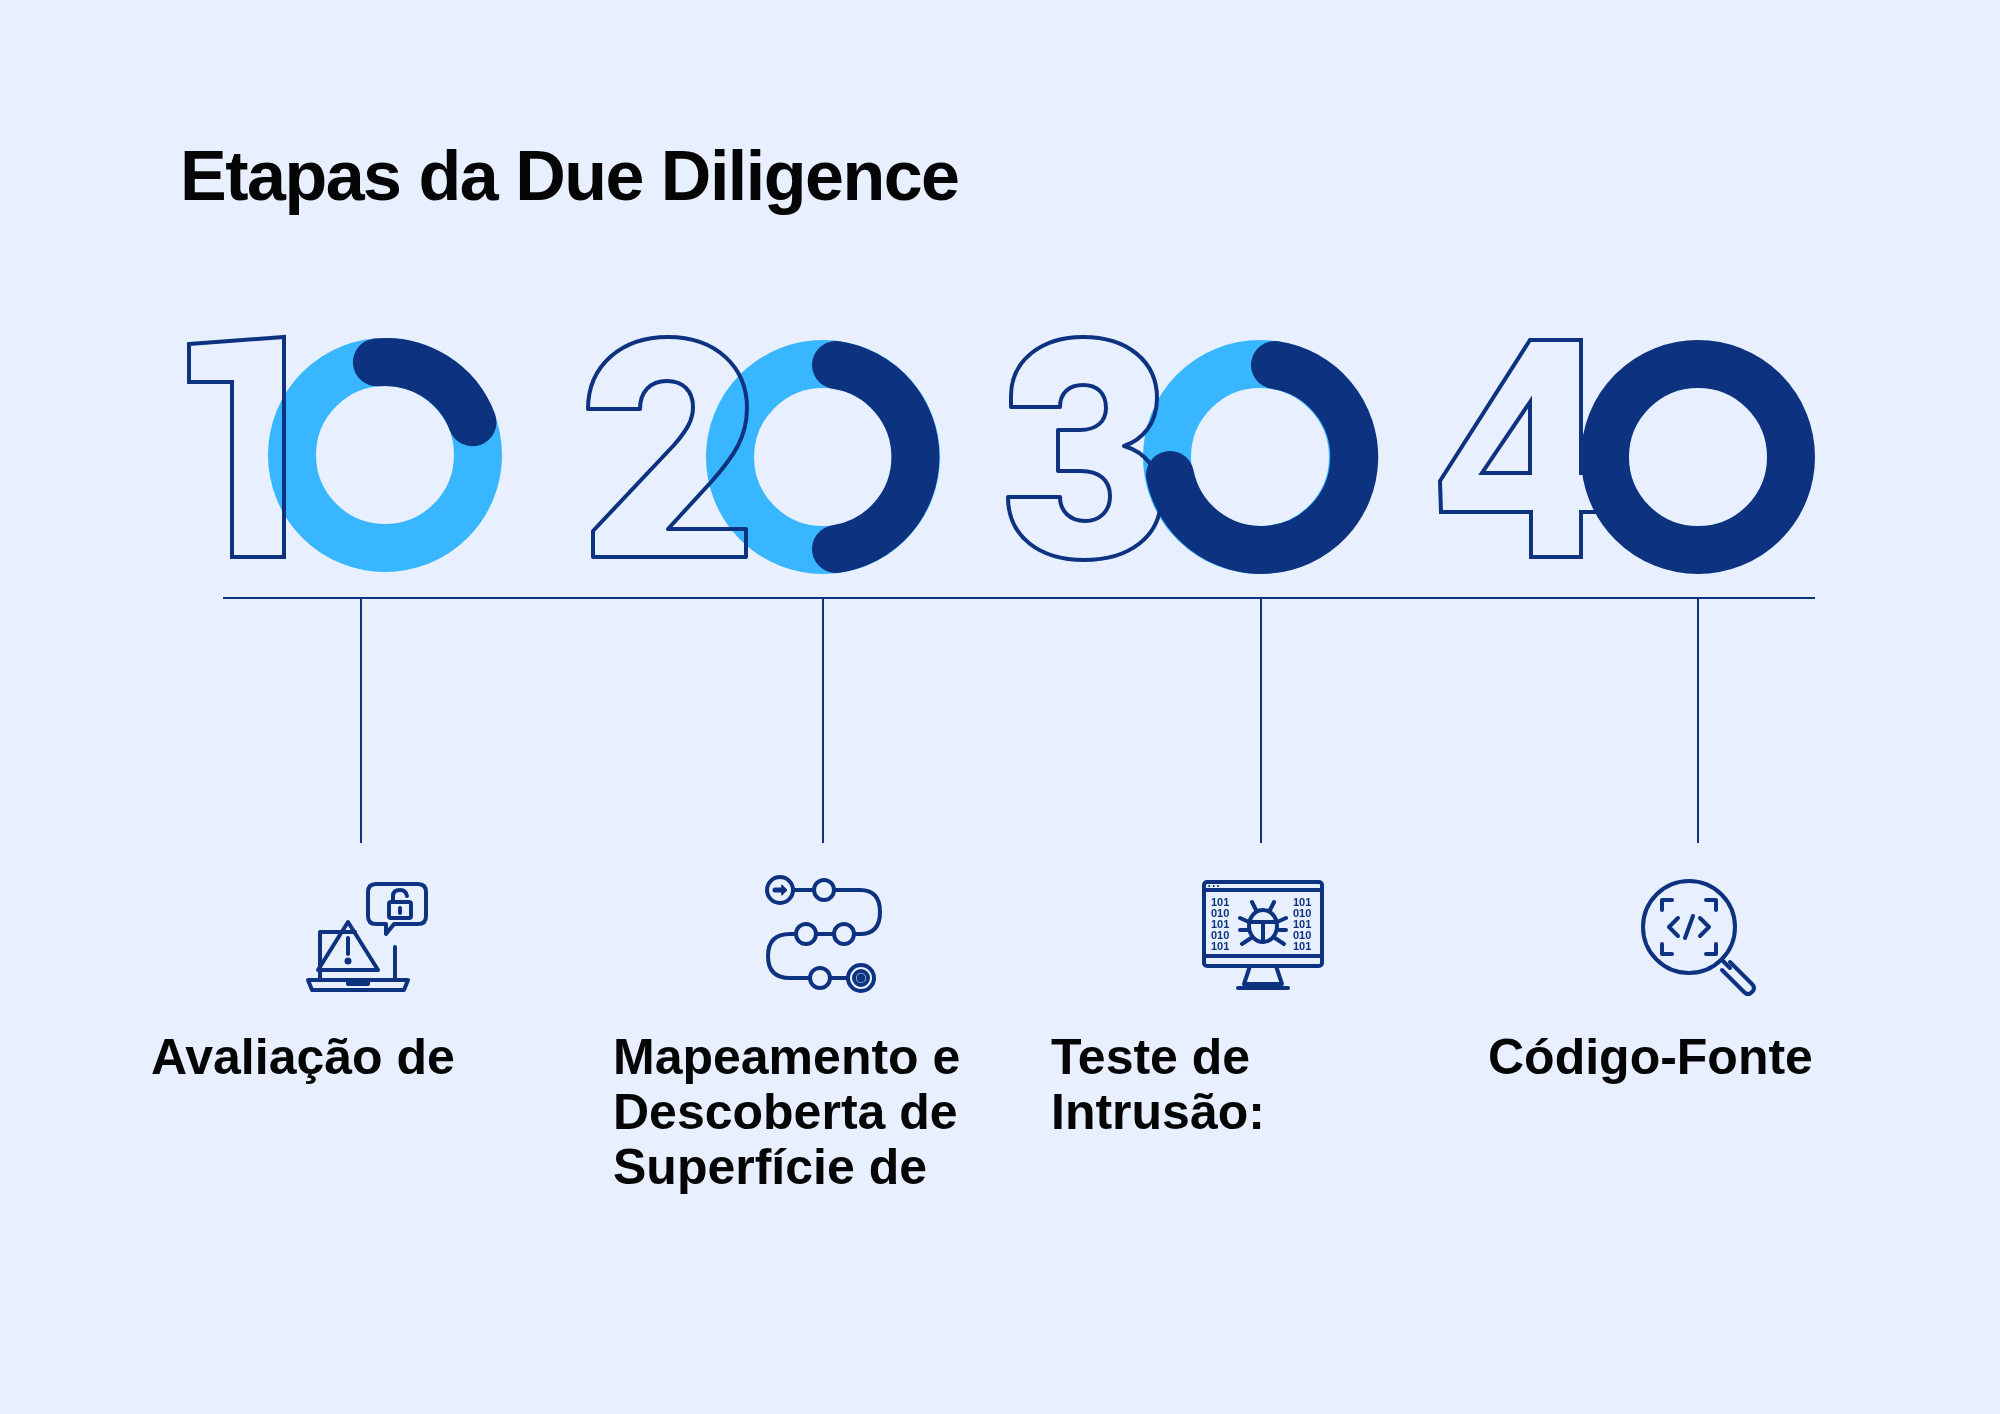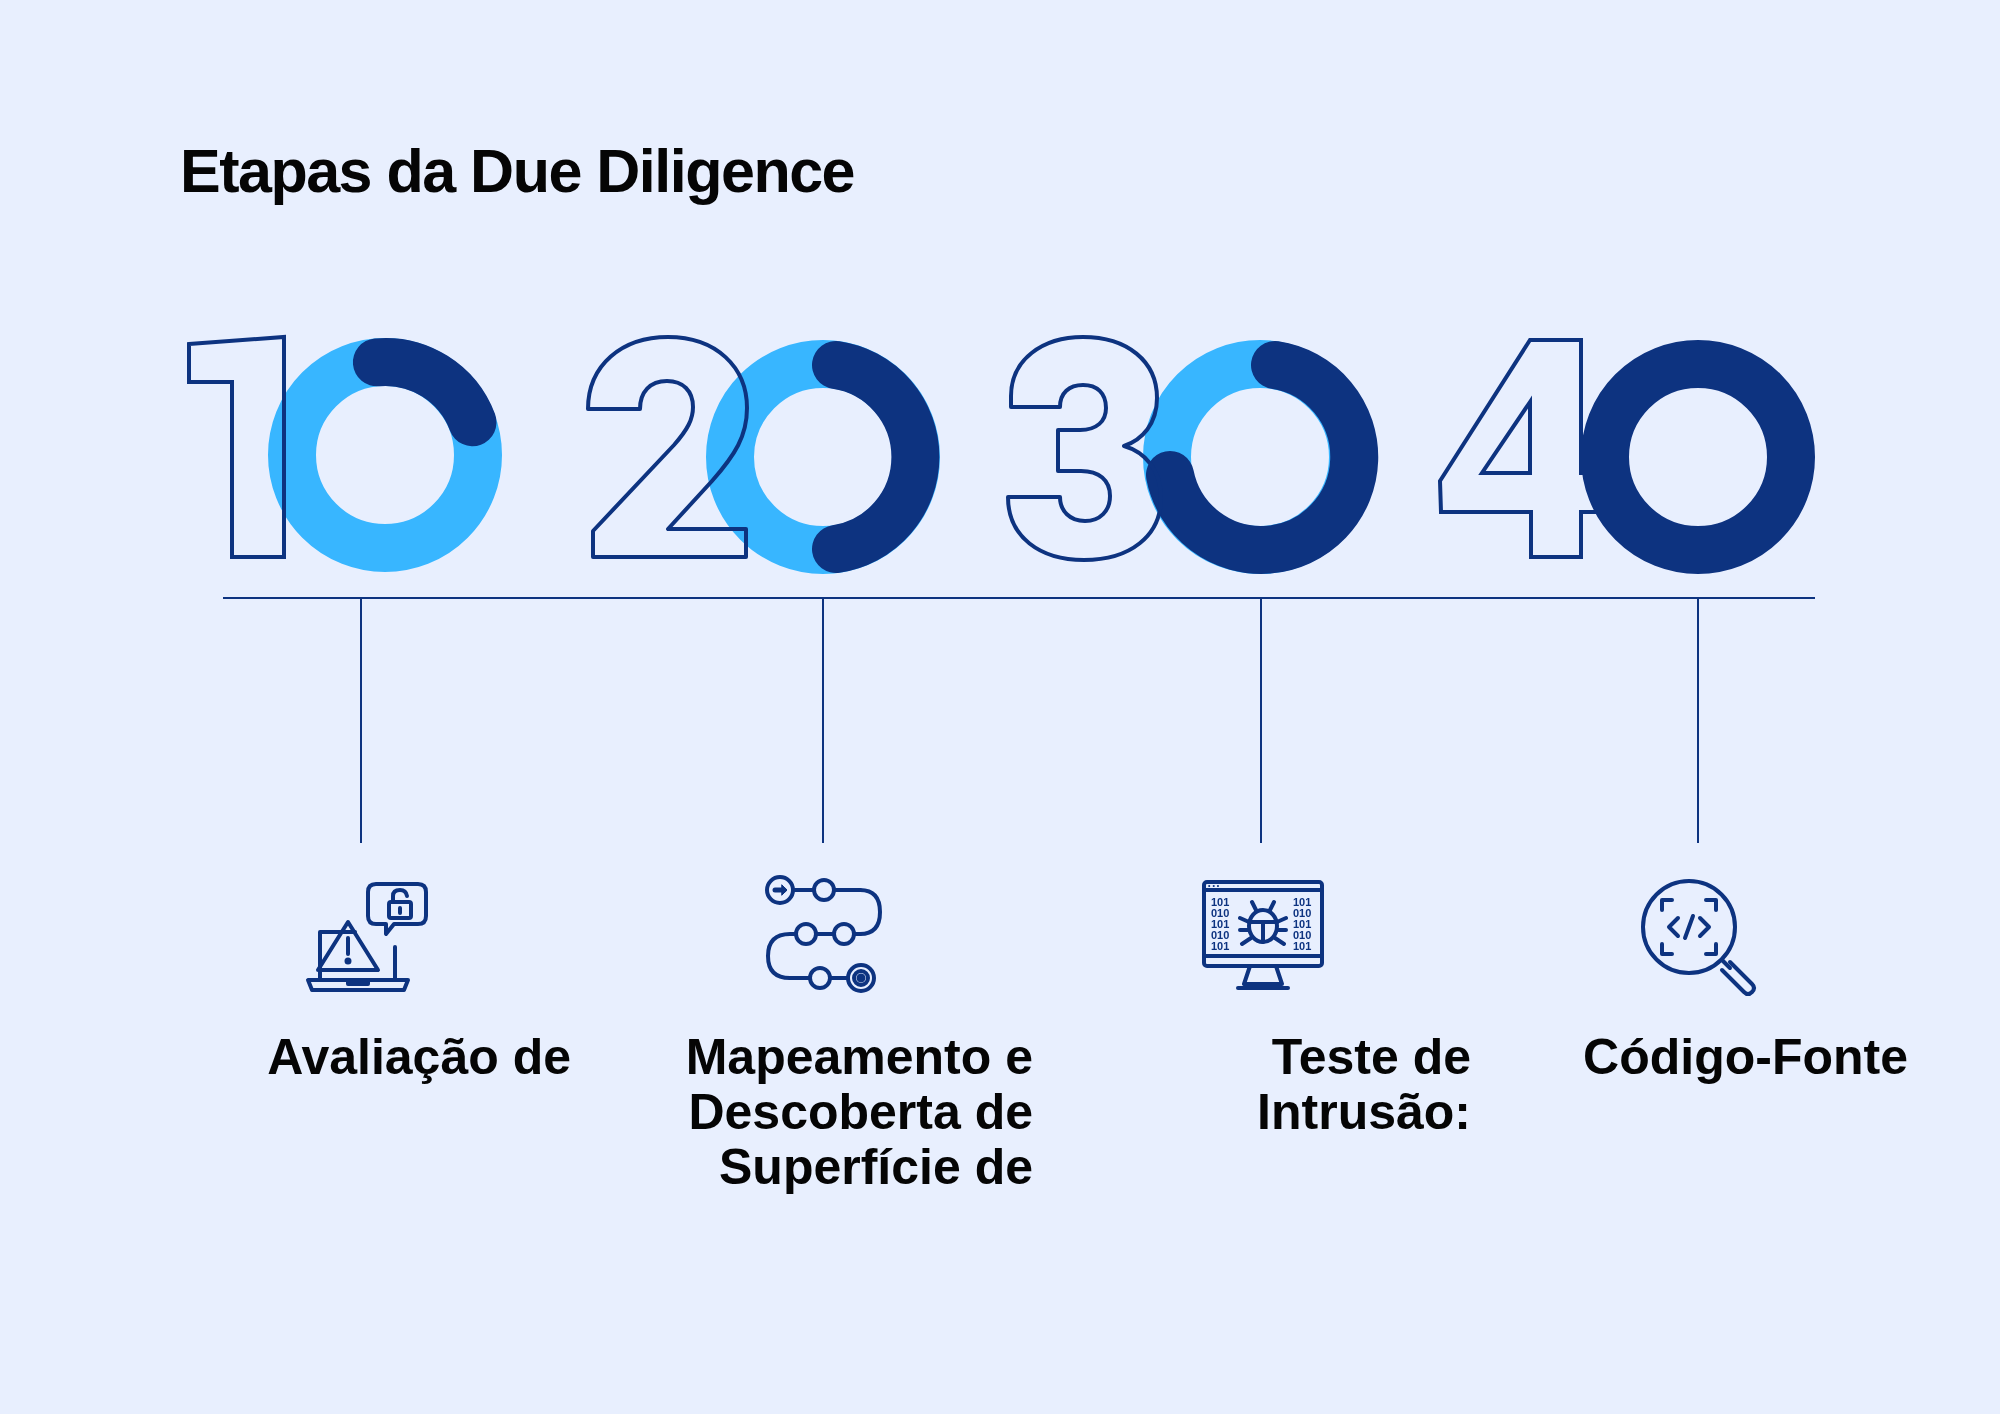--- a/index.html
+++ b/index.html
@@ -4,26 +4,26 @@
 <style>
   html, body { margin: 0; padding: 0; }
   body {
     width: 2000px; height: 1414px; overflow: hidden;
     background: #E8EFFE;
     position: relative;
     font-family: "Liberation Sans", "DejaVu Sans", sans-serif;
   }
   .title {
     position: absolute; left: 180px; top: 138px;
-    font-size: 61px; font-weight: 700; color: #050505;
+    font-size: 70px; font-weight: 700; color: #050505;
     letter-spacing: -1.5px; white-space: nowrap; line-height: 1.1;
   }
   svg.main { position: absolute; left: 0; top: 0; }
   .step-label {
-    position: absolute; width: 420px; text-align: right;
+    position: absolute; width: 420px; text-align: left;
     font-size: 50px; font-weight: 700; color: #050505;
     line-height: 55px; top: 1030px;
   }
   .step-label span { display: block; }
   .icon { position: absolute; width: 130px; height: 130px; }
 </style>
 </head>
 <body>
 
 <div class="title">Etapas da Due Diligence</div>

